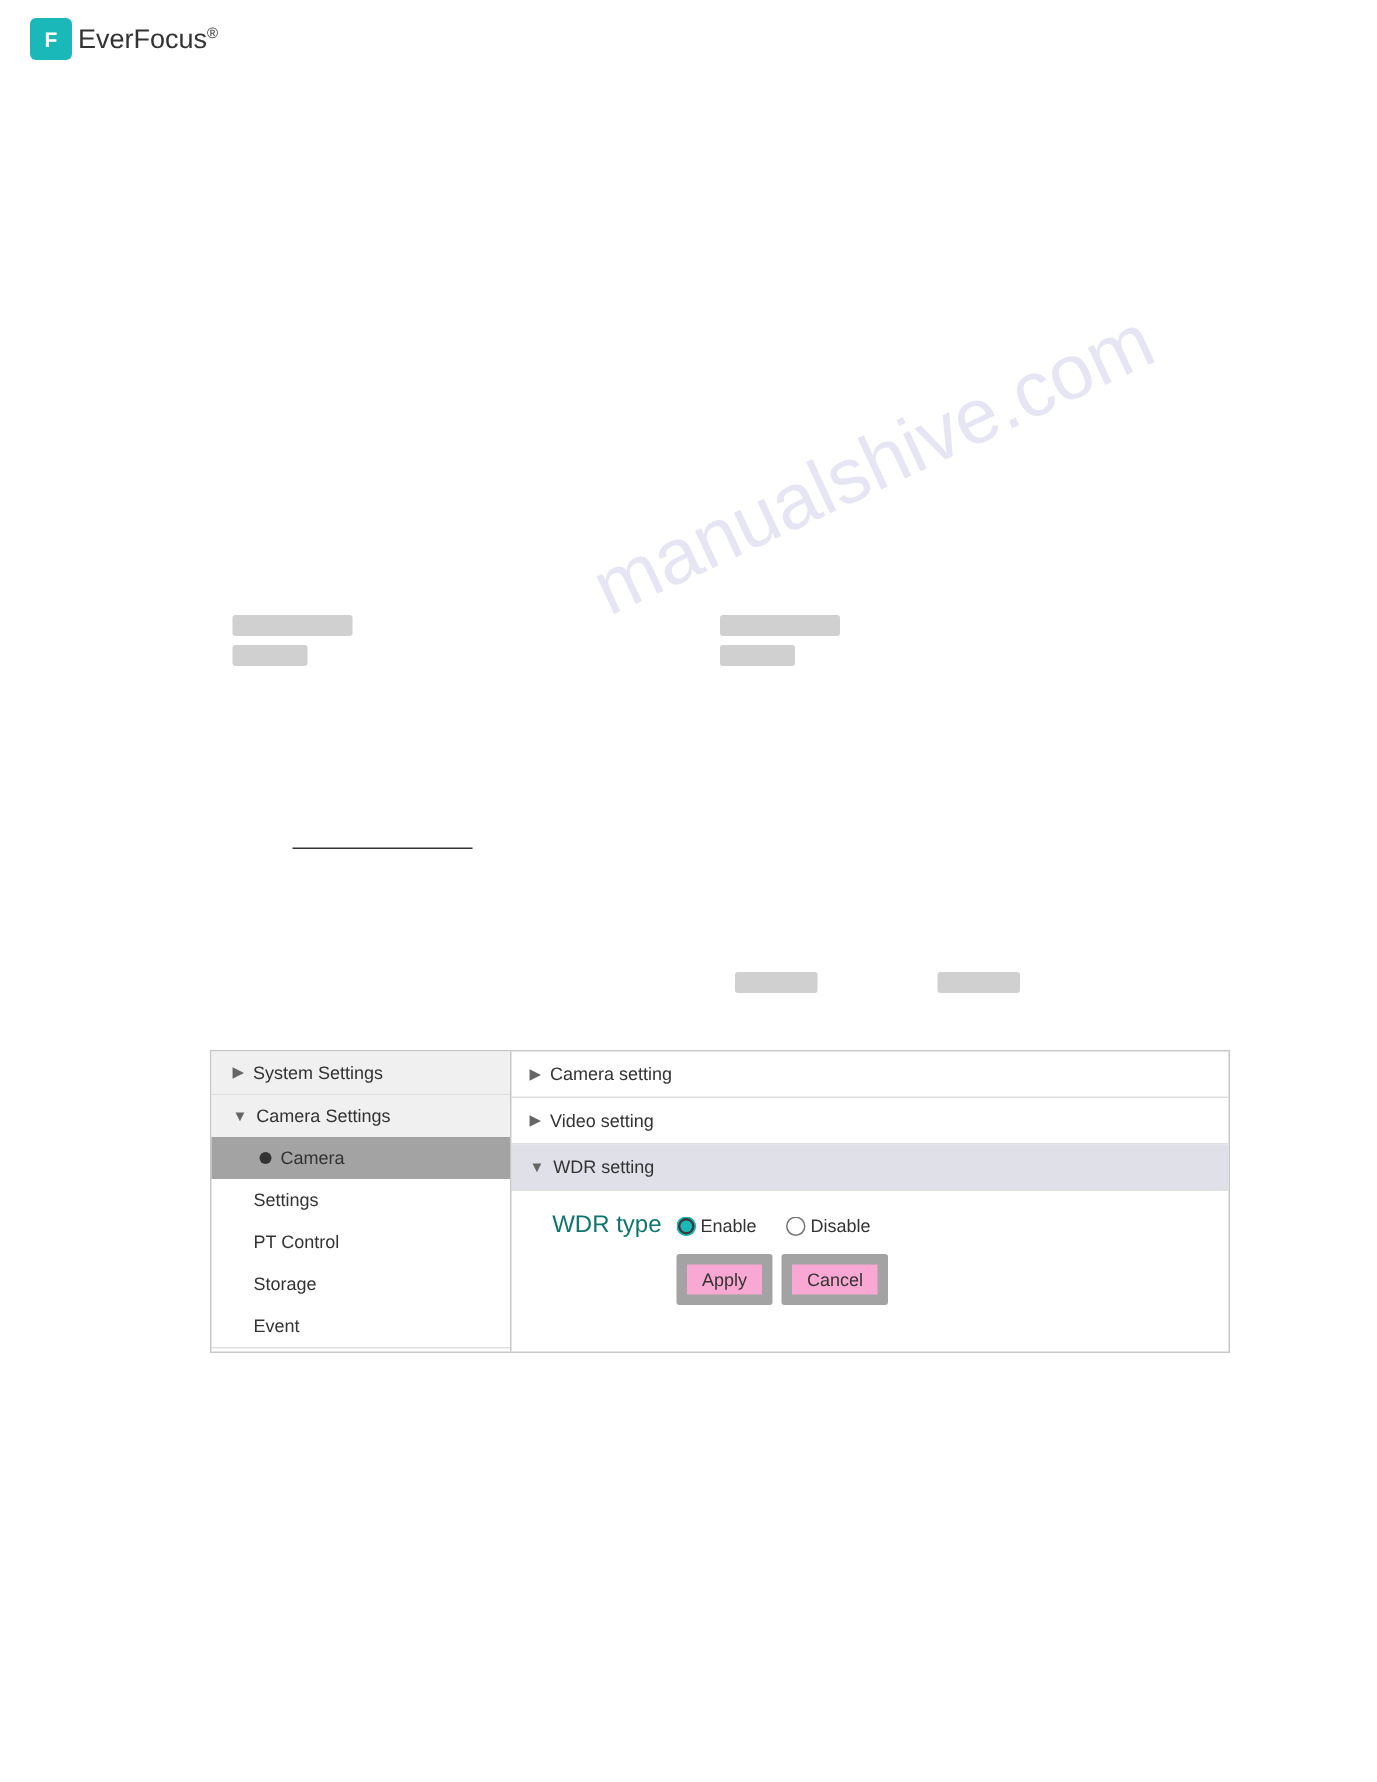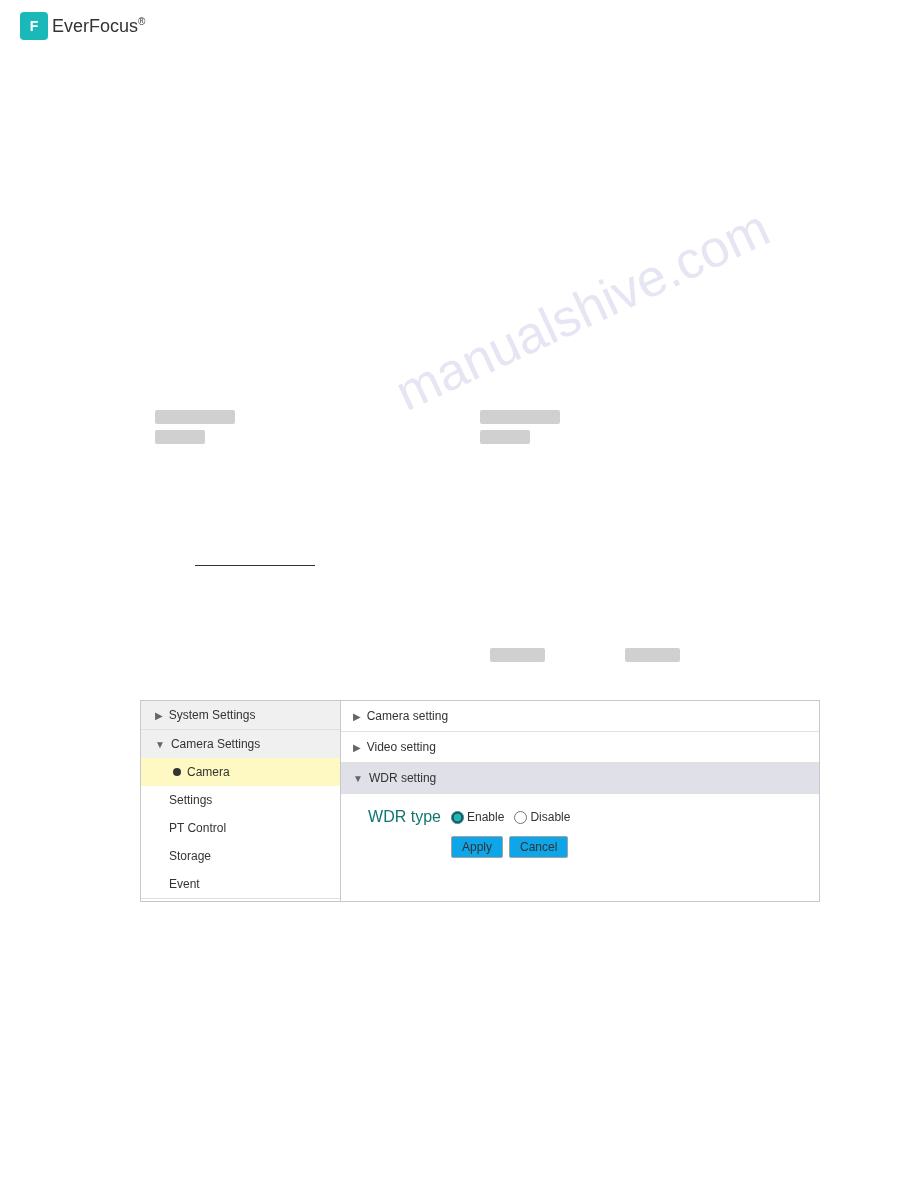--- a/index.html
+++ b/index.html
@@ -127,21 +127,21 @@
     .sidebar-item {
       padding: 7px 14px;
       font-size: 12px;
       color: #333;
       display: flex;
       align-items: center;
       gap: 6px;
       cursor: pointer;
     }
     .sidebar-item.active {
-      background: #fef9c3;
+      background: #a3a3a3;
       padding-left: 32px;
     }
     .sidebar-item.section-header {
       background: #f0f0f0;
       font-weight: normal;
     }
     .sidebar-item .arrow {
       font-size: 10px;
       color: #666;
     }
@@ -193,21 +193,21 @@
       gap: 10px;
     }
     .form-label {
       min-width: 80px;
       text-align: right;
       font-size: 16px;
       color: #0f766e;
     }
     .radio-group {
       display: flex;
-      gap: 10px;
+      gap: 20px;
     }
     .radio-option {
       display: flex;
       align-items: center;
       gap: 3px;
       font-size: 12px;
       cursor: pointer;
     }
     .radio-input {
       accent-color: #1ab8b8;
@@ -223,22 +223,22 @@
     }
     .btn-row {
       display: flex;
       gap: 6px;
       margin-top: 4px;
       padding-left: 90px;
     }
     .btn {
       padding: 3px 10px;
       font-size: 12px;
-      border: 1px solid #a3a3a3;
-      background: #0ea5e9;
+      border: 7px solid #a3a3a3;
+      background: #f9a8d4;
       cursor: pointer;
       border-radius: 2px;
       color: #333;
     }
 
     
     .clearfix::after { content: ''; display: table; clear: both; }
   </style>
 </head>
 <body>

